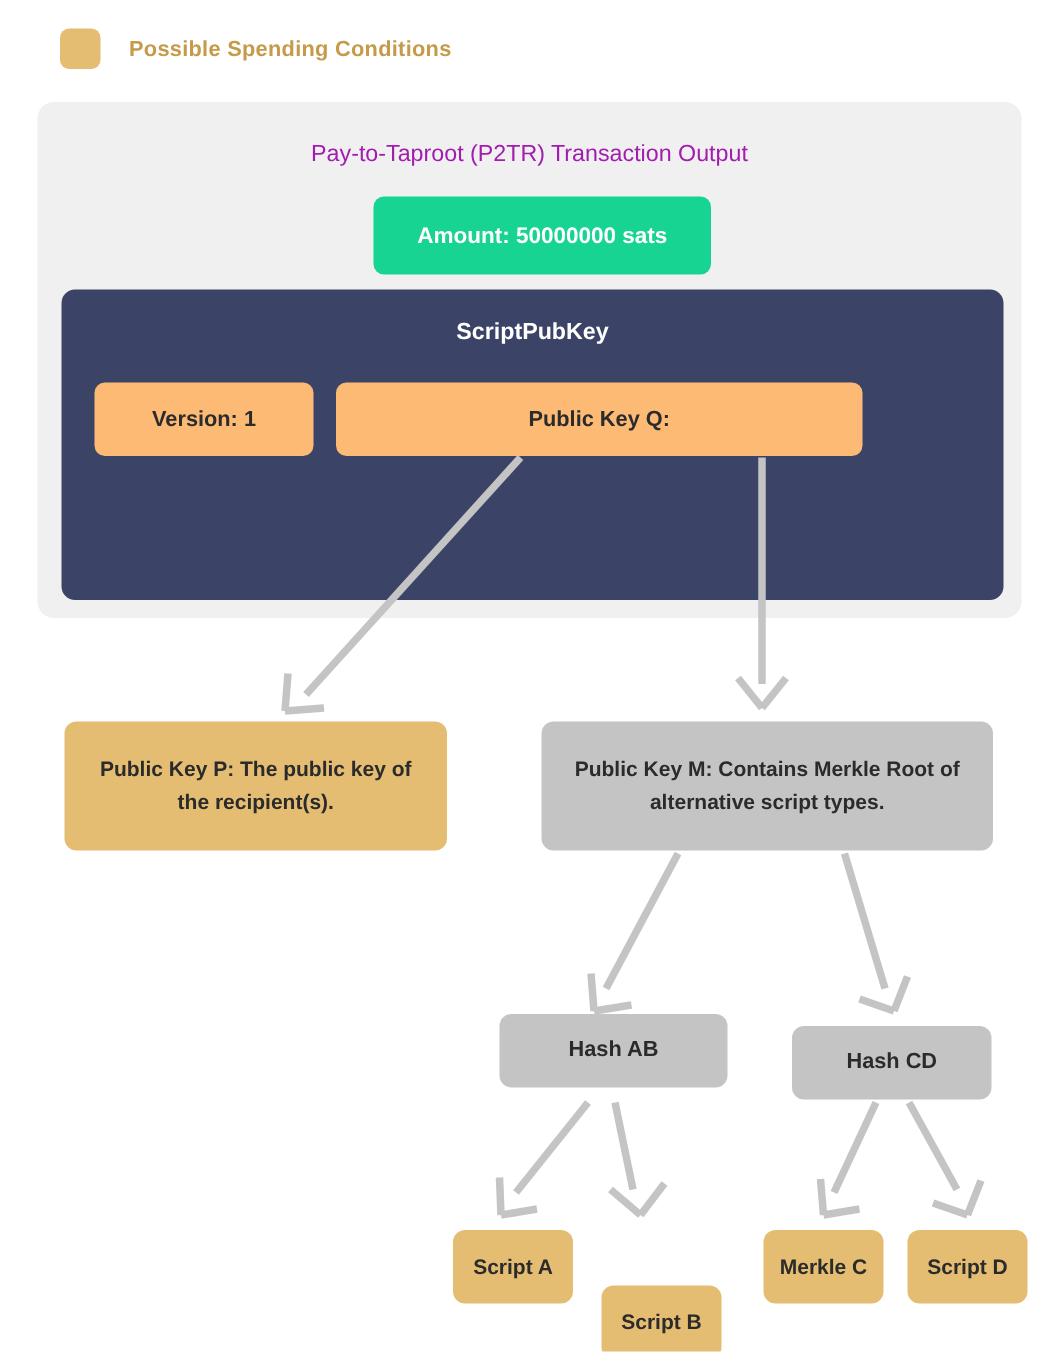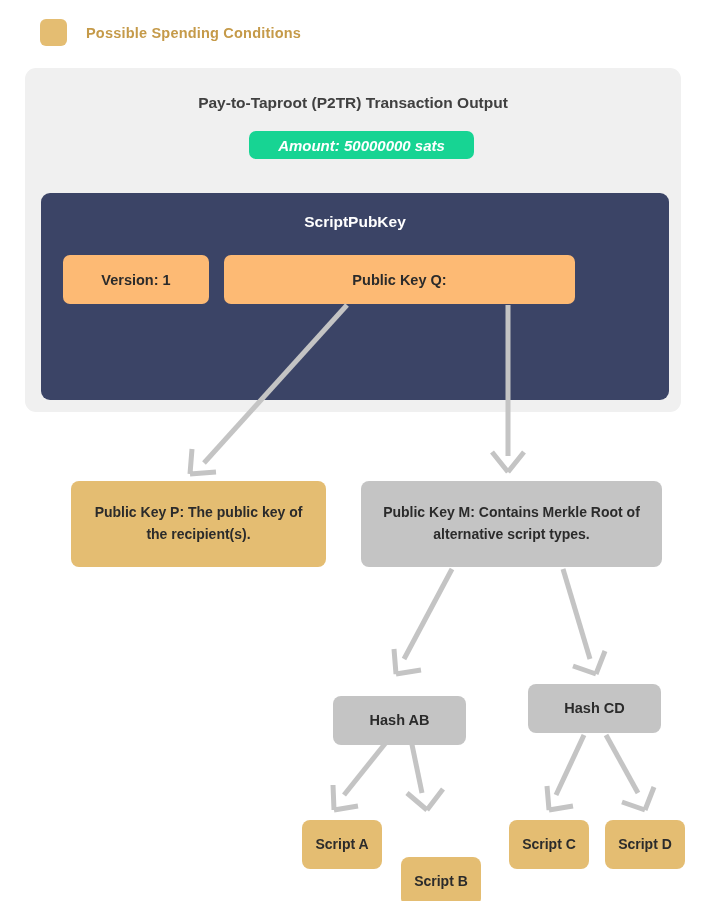--- a/index.html
+++ b/index.html
@@ -59,41 +59,40 @@
     background: #f0f0f0;
     border-radius: 11px;
   }
   .card-title {
     position: absolute;
     left: 0;
     top: 26px;
     width: 100%;
     text-align: center;
     font-size: 15.5px;
-    font-weight: 700;
-    color: #404040;
+    font-weight: 400;
+    color: #a21caf;
   }
 
   
   .amount-pill {
     position: absolute;
     left: 249px;
     top: 131px;
     width: 225px;
-    height: 28px;
+    height: 52px;
     background: #17d493;
     border-radius: 7px;
     display: flex;
     align-items: center;
     justify-content: center;
     color: #ffffff;
     font-size: 15px;
     font-weight: 700;
     box-sizing: border-box;
-    font-style: italic;
   }
 
   
   .spk-panel {
     position: absolute;
     left: 41px;
     top: 193px;
     width: 628px;
     height: 207px;
     background: #3b4466;
@@ -150,34 +149,33 @@
   .node.gold { background: #e4bd72; }
   .node.gray { background: #c4c4c4; }
 
   .node-pubkey-p {
     left: 43px;
     top: 481px;
     width: 255px;
     height: 86px;
     font-size: 14px;
     padding: 0 22px;
-    margin-left: 28px;
   }
   .node-pubkey-m {
     left: 361px;
     top: 481px;
     width: 301px;
     height: 86px;
     font-size: 14px;
     padding: 0 16px;
   }
   .node-hash-ab {
     left: 333px;
-    top: 696px;
-    width: 133px;
+    top: 676px;
+    width: 152px;
     height: 49px;
     font-size: 14.5px;
   }
   .node-hash-cd {
     left: 528px;
     top: 684px;
     width: 133px;
     height: 49px;
     font-size: 14.5px;
   }
@@ -276,16 +274,16 @@
   </svg>
 
   <div class="node gold node-pubkey-p">Public Key P: The public key of the recipient(s).</div>
   <div class="node gray node-pubkey-m">Public Key M: Contains Merkle Root of alternative script types.</div>
 
   <div class="node gray node-hash-ab">Hash AB</div>
   <div class="node gray node-hash-cd">Hash CD</div>
 
   <div class="node gold node-script node-script-a">Script A</div>
   <div class="node gold node-script node-script-b">Script B</div>
-  <div class="node gold node-script node-script-c">Script C</div>
+  <div class="node gold node-script node-script-c">Merkle C</div>
   <div class="node gold node-script node-script-d">Script D</div>
 
 </div>
 
 </body></html>

